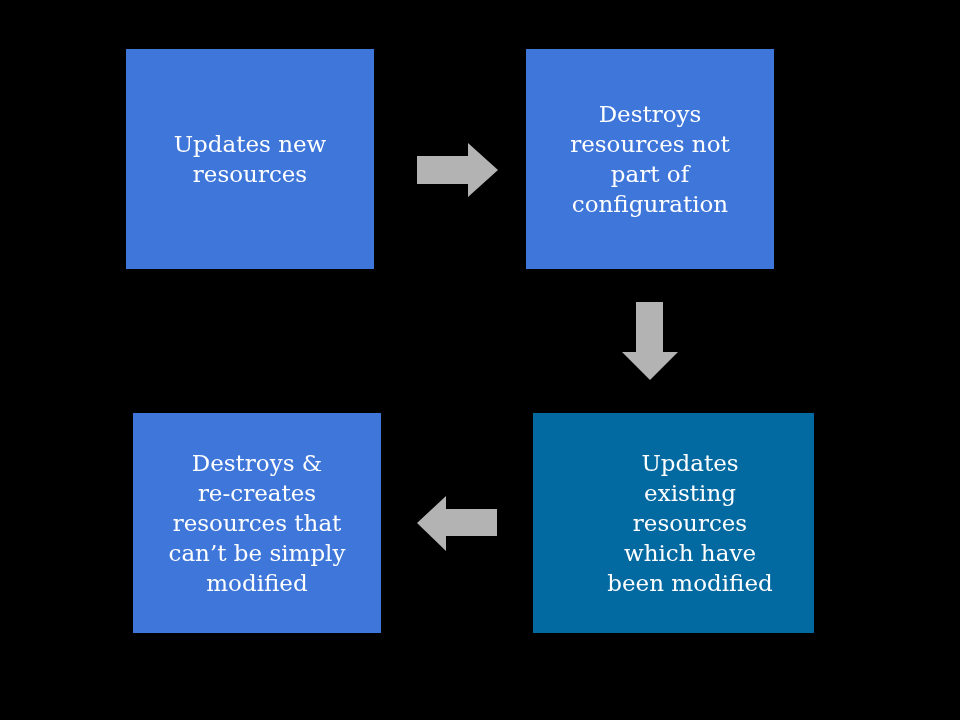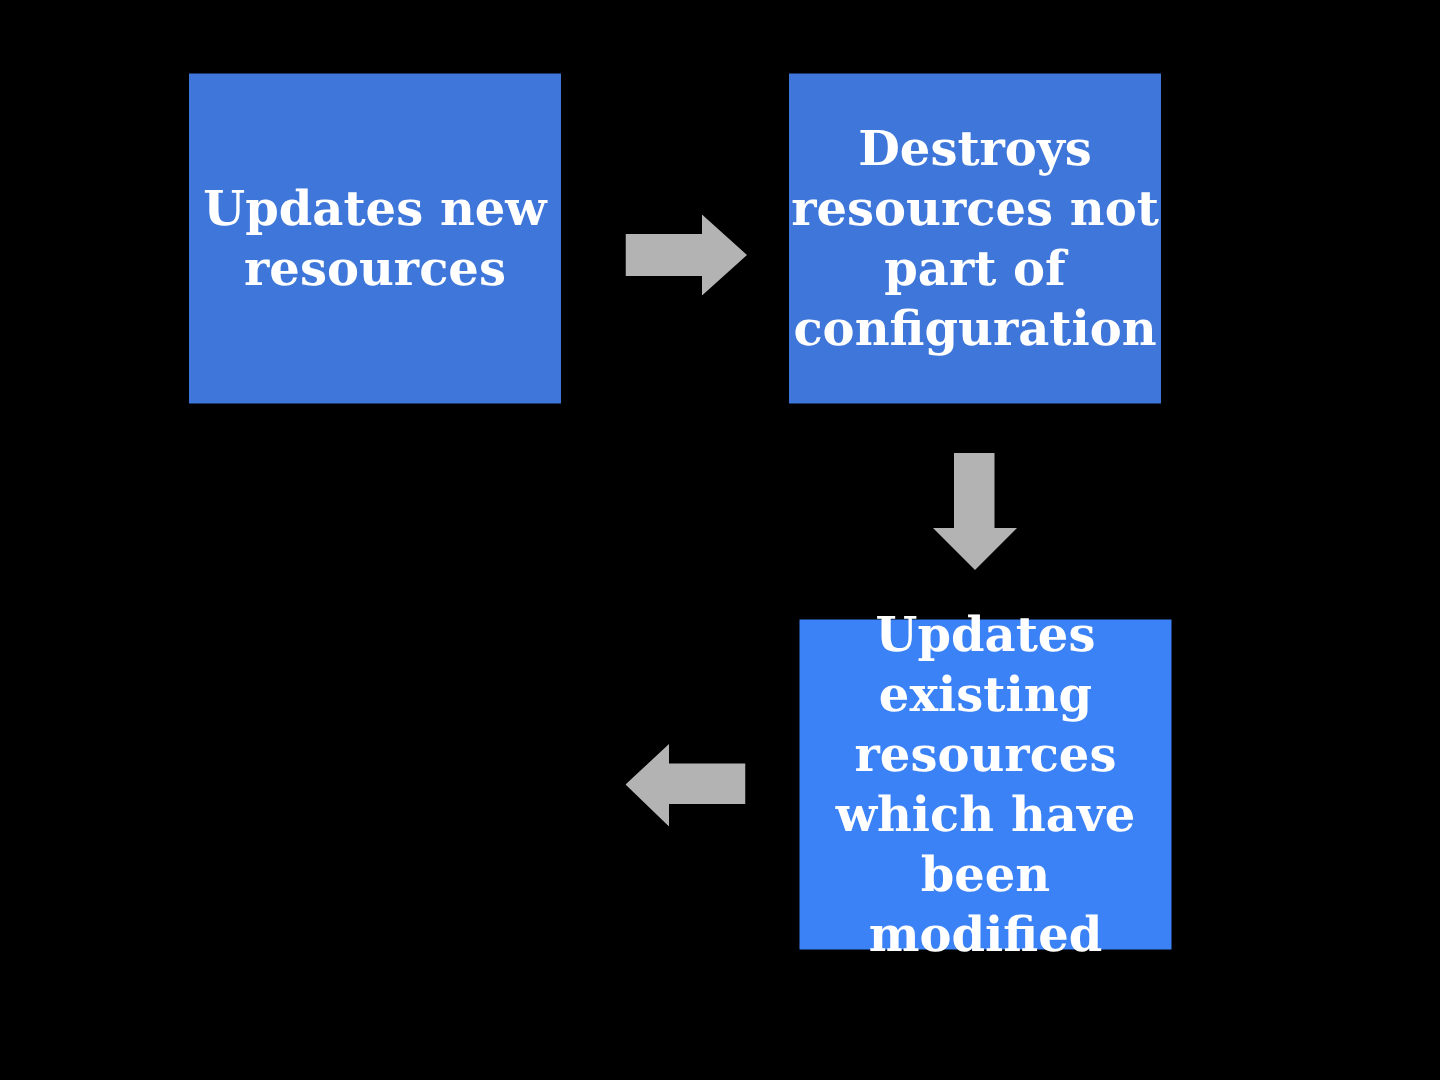--- a/index.html
+++ b/index.html
@@ -17,23 +17,23 @@
   .flow-box {
     position: absolute;
     width: 248px;
     height: 220px;
     display: flex;
     align-items: center;
     justify-content: center;
     text-align: center;
   }
   .flow-box .label {
-    font-size: 32px;
-    font-weight: bold;
-    line-height: 40px;
+    font-size: 23px;
+    font-weight: normal;
+    line-height: 30px;
     white-space: pre-line;
     width: 100%;
   }
   #box-create            { left: 126px; top: 49px;  }
   #box-destroy-unmanaged { left: 526px; top: 49px;  }
   #box-destroy-recreate  { left: 133px; top: 413px; }
   #box-update-modified   { left: 533px; top: 413px; }
   .arrow { position: absolute; display: block; }
   #arrow-right { left: 417px; top: 143px; }
   #arrow-down  { left: 622px; top: 302px; }
@@ -49,28 +49,35 @@
 resources</div>
   </div>
 
   <div class="flow-box" id="box-destroy-unmanaged" style="background-color: rgb(62, 118, 217);">
     <div class="label" style="color: rgb(255, 255, 255);">Destroys
 resources not
 part of
 configuration</div>
   </div>
 
-  <div class="flow-box" id="box-update-modified" style="background-color: #3b82f6;">
+  <div class="flow-box" id="box-update-modified" style="background-color: #0369a1; padding-left: 33px;">
     <div class="label" style="color: rgb(255, 255, 255);">Updates
 existing
 resources
 which have
 been modified</div>
   </div>
 
+  <div class="flow-box" id="box-destroy-recreate" style="background-color: rgb(62, 118, 217);">
+    <div class="label" style="color: rgb(255, 255, 255);">Destroys &amp;
+re-creates
+resources that
+can’t be simply
+modified</div>
+  </div>
 
   <svg class="arrow" id="arrow-right" width="81" height="54" viewBox="0 0 81 54">
     <polygon points="0,13 51,13 51,0 81,27 51,54 51,41 0,41" fill="#b3b3b3"></polygon>
   </svg>
 
   <svg class="arrow" id="arrow-down" width="56" height="78" viewBox="0 0 56 78">
     <polygon points="14,0 41,0 41,50 56,50 28,78 0,50 14,50" fill="#b3b3b3"></polygon>
   </svg>
 
   <svg class="arrow" id="arrow-left" width="80" height="55" viewBox="0 0 80 55">

